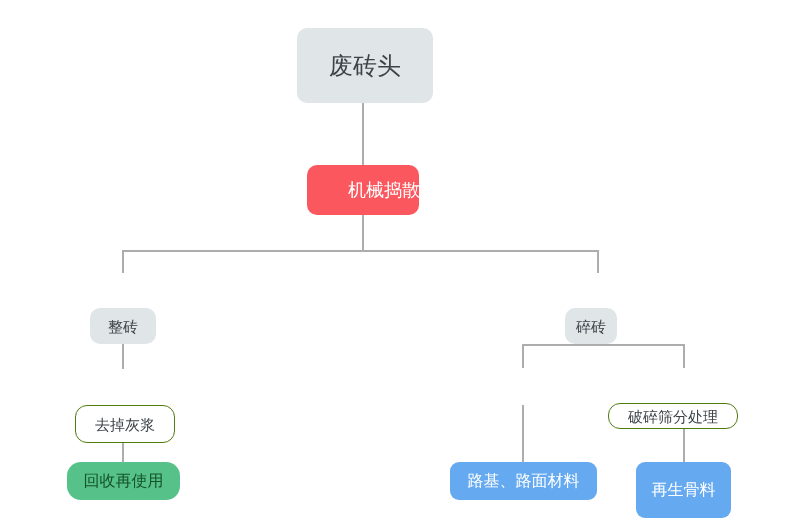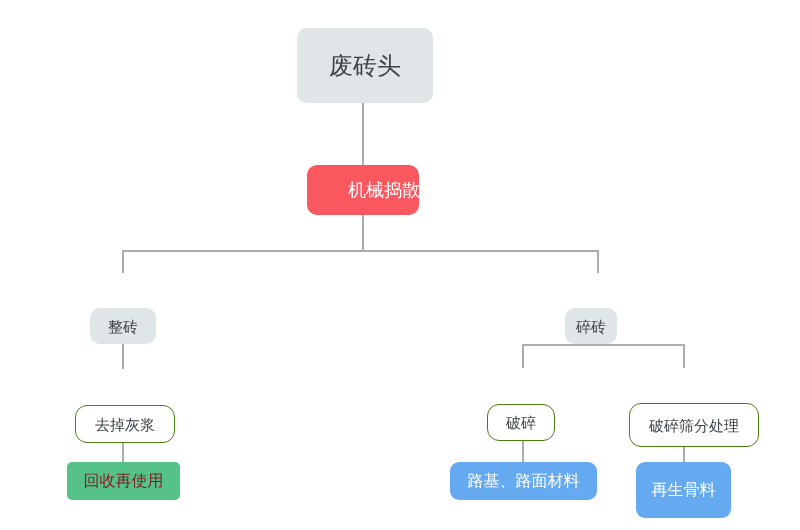--- a/index.html
+++ b/index.html
@@ -16,21 +16,21 @@
     display: flex;
     align-items: center;
     justify-content: center;
     box-sizing: border-box;
     white-space: nowrap;
     line-height: 1;
   }
   .node.gray  { background: #e0e5e8; color: #3c4348; border-radius: 10px; text-align: center; }
   .node.red   { background: #fb575e; color: #ffffff; border-radius: 10px; padding-left: 42px; }
   .node.white { background: #ffffff; color: #3c4348; border: 1px solid #4d7c0f; border-radius: 12px; }
-  .node.green { background: #56c289; color: #7f1d1d; border-radius: 5px; }
+  .node.green { background: #56c289; color: #14532d; border-radius: 14px; }
   .node.blue  { background: #65a9f1; color: #ffffff; border-radius: 9px; }
   .fs24 { font-size: 24px; }
   .fs18 { font-size: 18px; }
   .fs16 { font-size: 16px; }
   .fs15 { font-size: 15px; margin-top: 36px; }
   .line { position: absolute; background: #adadad; }
 </style>
 </head>
 <body>
 
@@ -53,23 +53,22 @@
   <div class="node gray fs24" style="left:297px; top:28px; width:136px; height:75px;">废砖头</div>
 
   <div class="node red fs18" style="left:307px; top:165px; width:112px; height:50px;">机械捣散</div>
 
   <div class="node gray fs15" style="left:90px; top:272px; width:66px; height:36px;">整砖</div>
 
   <div class="node gray fs15" style="left:565px; top:272px; width:52px; height:36px;">碎砖</div>
 
   <div class="node white fs15" style="left:75px; top:369px; width:100px; height:38px;">去掉灰浆</div>
 
-  <div class="node white fs15" style="left:487px; top:368px; width:68px; height:37px;">破碎</div>
 
-  <div class="node white fs15" style="left:629px; top:367px; width:130px; height:44px;">破碎筛分处理</div>
+  <div class="node white fs15" style="left:608px; top:367px; width:130px; height:26px;">破碎筛分处理</div>
 
   <div class="node green fs16" style="left:67px; top:462px; width:113px; height:38px;">回收再使用</div>
 
   <div class="node blue fs16" style="left:450px; top:462px; width:147px; height:38px;">路基、路面材料</div>
 
   <div class="node blue fs16" style="left:636px; top:462px; width:95px; height:56px;">再生骨料</div>
 
 </div>
 
 </body></html>

